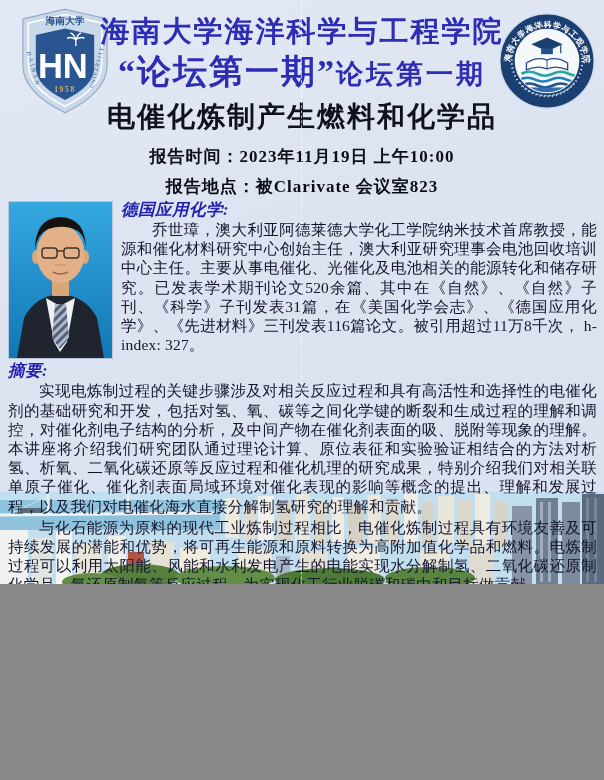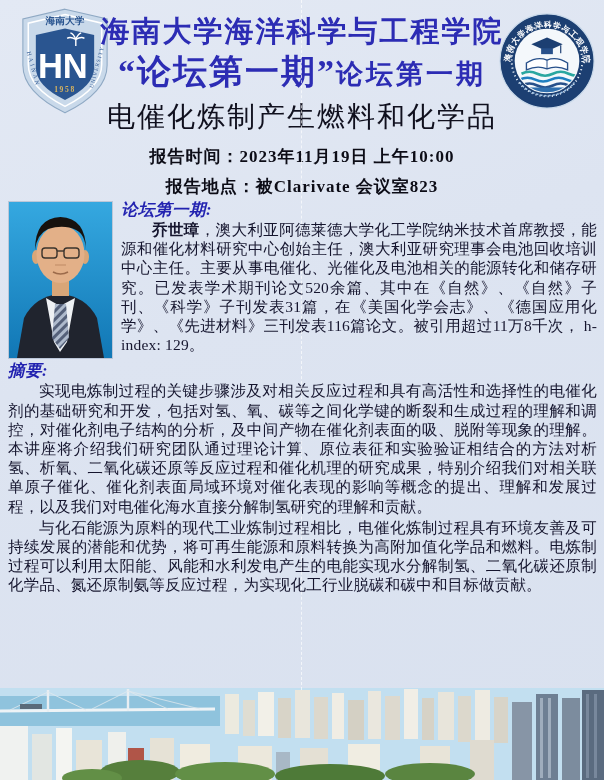--- a/index.html
+++ b/index.html
@@ -1,18 +1,18 @@
 <!DOCTYPE html>
 <html><head>
 <meta charset="utf-8">
 <style>
   html,body{margin:0;padding:0;background:#888;}
   .poster{
     position:relative;
-    width:604px;height:780px;
+    width:604px;height:584px;
     margin:0 auto;
     background:linear-gradient(160deg,#e3e9f4 0%,#dde4f1 40%,#d9e1ef 100%);
     overflow:hidden;
     font-family:"Liberation Serif","DejaVu Serif",serif;
   }
   .fold-line{
     position:absolute;left:301px;top:0;height:690px;width:0;
     border-left:1px dashed rgba(255,255,255,0.65);
     pointer-events:none;z-index:5;
   }
@@ -25,21 +25,21 @@
     font-size:29px;font-weight:bold;color:#2c2cb4;
     letter-spacing:2px;line-height:1.2;
   }
   .forum-line{
     margin-top:3px;font-weight:bold;color:#2c2cb4;line-height:1.15;
   }
   .forum-quoted{font-size:34px;letter-spacing:2px;}
   .forum-rest{font-size:27px;letter-spacing:3px;}
   .talk-title{
     margin-top:7px;
-    font-size:28px;font-weight:normal;color:#10101e;letter-spacing:2px;
+    font-size:28px;font-weight:bold;color:#10101e;letter-spacing:2px;
   }
   .meta-line{
     margin-top:9px;
     font-size:17px;font-weight:bold;color:#0c0c16;letter-spacing:1px;
   }
   .meta-line.venue{margin-top:7px;}
   
   .content{
     position:absolute;left:8px;right:7px;top:199px;z-index:2;
     color:#15152e;
@@ -53,21 +53,21 @@
     letter-spacing:0.5px;line-height:21px;
   }
   .sec-head.abstract{margin-top:6px;clear:both;}
   p.body-text{
     margin:0;padding:0;
     font-size:15.5px;line-height:19.2px;letter-spacing:0.2px;
     text-align:justify;text-indent:2em;
   }
   p.body-text.bio2{margin-top:3px;}
   p.body-text.ab1{margin-top:2px;}
-  .speaker-name{font-weight:bold;}
+  .speaker-name{font-weight:normal;}
   
   .city{position:absolute;left:0;bottom:0;width:604px;height:92px;z-index:1;}
   .city svg{display:block;}
 </style>
 </head>
 <body>
 
 <div class="poster">
 
   <div class="fold-line"></div>
@@ -162,22 +162,22 @@
         <g stroke="#3a332c" stroke-width="1.4" fill="none">
           <rect x="33" y="46" width="15" height="10" rx="3"></rect>
           <rect x="55" y="46" width="15" height="10" rx="3"></rect>
           <line x1="48" y1="49" x2="55" y2="49"></line>
         </g>
         <path d="M44,70 Q51.5,74 59,70" stroke="#9c6a4a" stroke-width="1.6" fill="none"></path>
         <path d="M46,63 L57,63" stroke="#c4916b" stroke-width="1.2"></path>
       </svg>
     </div>
 
-    <div class="sec-head">论坛第一期:</div>
-    <p class="body-text bio1"><span class="speaker-name">乔世璋</span><span>，澳大利亚阿德莱德大学化工学院纳米技术首席教授，能源和催化材料研究中心创始主任，澳大利亚研究理事会电池回收培训中心主任。主要从事电催化、光催化及电池相关的能源转化和储存研究。已发表学术期刊论文520余篇、其中在《自然》、《自然》子刊、《科学》子刊发表31篇，在《美国化学会志》、《德国应用化学》、《先进材料》三刊发表116篇论文。被引用超过11万8千次， h-index: 129。</span></p>
+    <div class="sec-head">德国应用化学:</div>
+    <p class="body-text bio1"><span class="speaker-name">乔世璋</span><span>，澳大利亚阿德莱德大学化工学院纳米技术首席教授，能源和催化材料研究中心创始主任，澳大利亚研究理事会电池回收培训中心主任。主要从事电催化、光催化及电池相关的能源转化和储存研究。已发表学术期刊论文520余篇、其中在《自然》、《自然》子刊、《科学》子刊发表31篇，在《美国化学会志》、《德国应用化学》、《先进材料》三刊发表116篇论文。被引用超过11万8千次， h-index: 327。</span></p>
 
     <div class="sec-head abstract">摘要:</div>
     <p class="body-text ab2">实现电炼制过程的关键步骤涉及对相关反应过程和具有高活性和选择性的电催化剂的基础研究和开发，包括对氢、氧、碳等之间化学键的断裂和生成过程的理解和调控，对催化剂电子结构的分析，及中间产物在催化剂表面的吸、脱附等现象的理解。本讲座将介绍我们研究团队通过理论计算、原位表征和实验验证相结合的方法对析氢、析氧、二氧化碳还原等反应过程和催化机理的研究成果，特别介绍我们对相关联单原子催化、催化剂表面局域环境对催化表现的影响等概念的提出、理解和发展过程，以及我们对电催化海水直接分解制氢研究的理解和贡献。</p>
     <p class="body-text ab1">与化石能源为原料的现代工业炼制过程相比，电催化炼制过程具有环境友善及可持续发展的潜能和优势，将可再生能源和原料转换为高附加值化学品和燃料。电炼制过程可以利用太阳能、风能和水利发电产生的电能实现水分解制氢、二氧化碳还原制化学品、氮还原制氨等反应过程，为实现化工行业脱碳和碳中和目标做贡献。</p>
   </div>
 
   <div class="city">
     <svg viewBox="0 0 604 92" width="604" height="92" preserveAspectRatio="none">
       <rect width="604" height="92" fill="#c2dff0"></rect>
       <rect x="0" y="8" width="220" height="30" fill="#8fc3dd"></rect>

